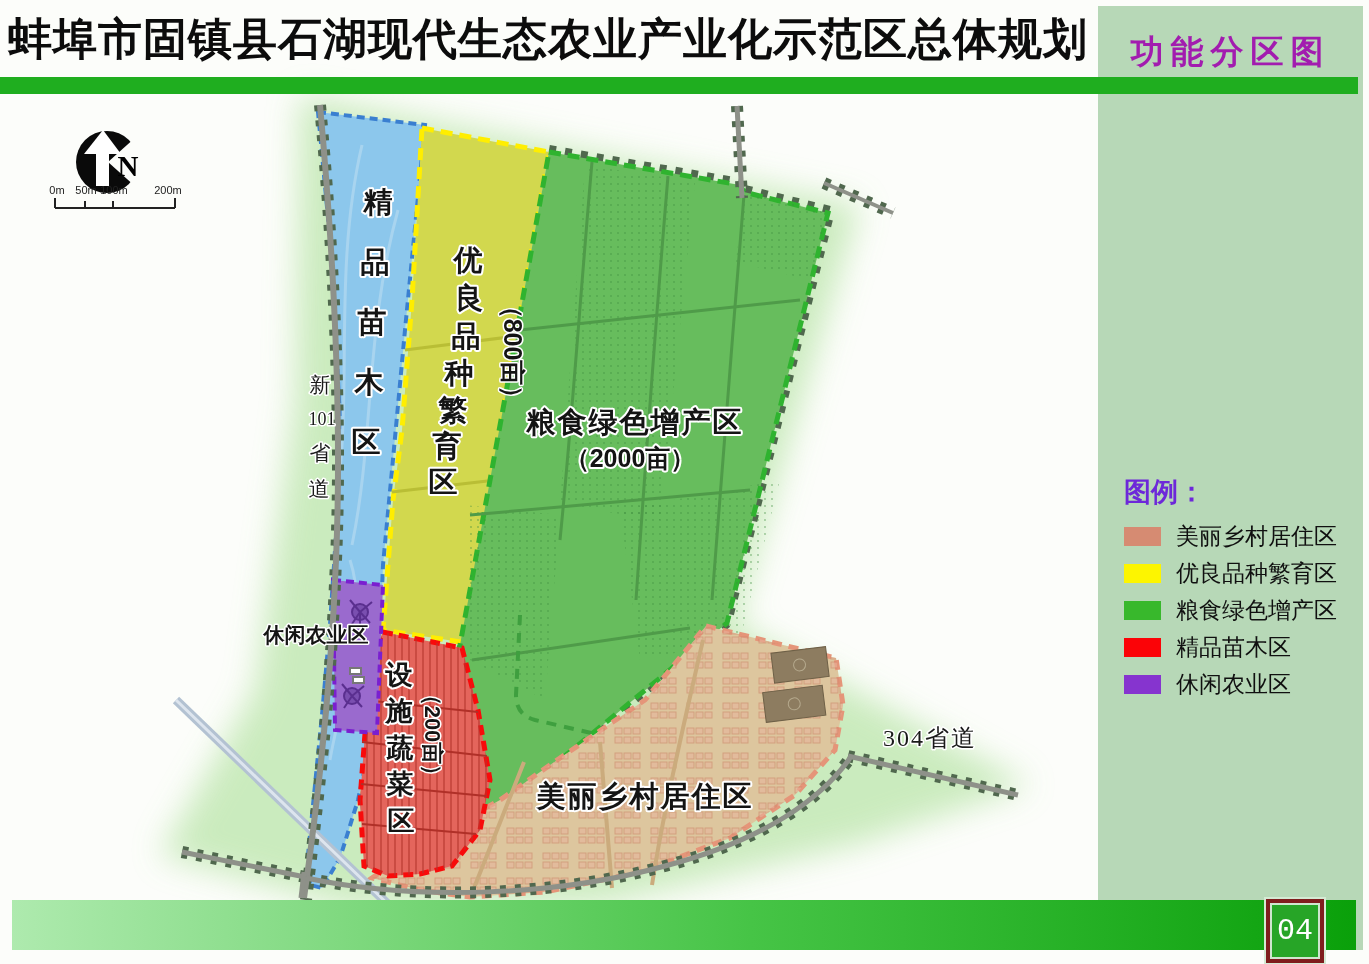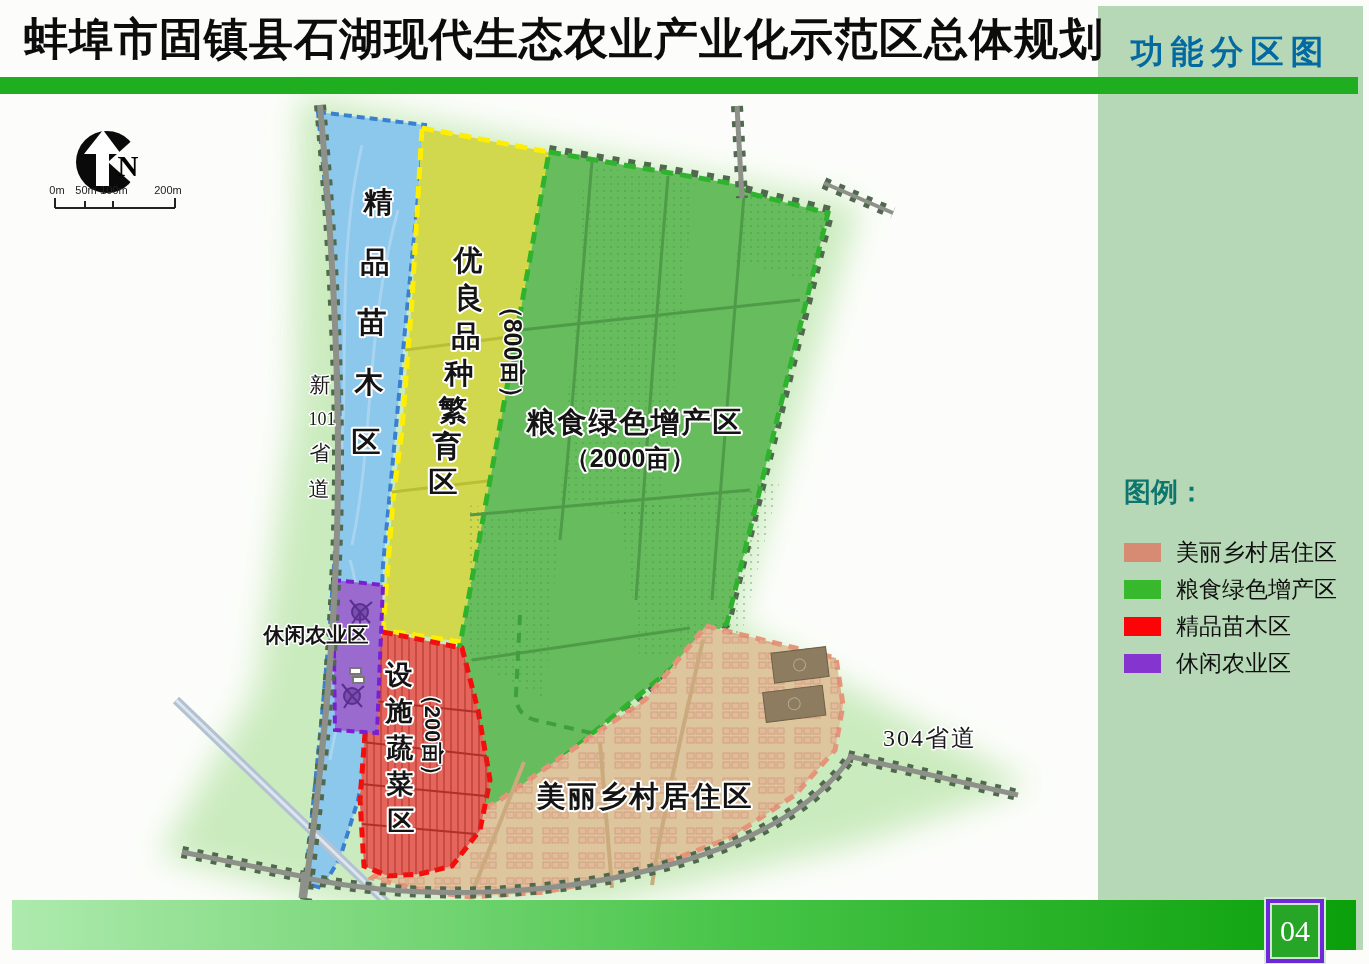--- a/index.html
+++ b/index.html
@@ -1,35 +1,35 @@
 <!DOCTYPE html>
 <html><head>
 <meta charset="utf-8">
 <style>
   html,body{margin:0;padding:0;background:#e6e6e6;}
   .page{position:relative;width:1369px;height:964px;background:#fcfdfa;overflow:hidden;
         font-family:"Liberation Sans",sans-serif;}
   .header-title{position:absolute;left:0;top:10px;width:1096px;text-align:center;z-index:3;
         font-family:"Liberation Serif",serif;font-weight:bold;font-size:44px;color:#0c0c0c;
-        letter-spacing:1px;white-space:nowrap;padding-left:16px;}
+        letter-spacing:1px;white-space:nowrap;}
   .header-bar{position:absolute;left:0;top:77px;width:1358px;height:17px;background:#1fae1f;z-index:4;}
   .sidebar{position:absolute;left:1098px;top:6px;width:265px;height:944px;background:#b7d8b7;z-index:2;}
   .sidebar-title{margin-top:24px;text-align:center;font-family:"Liberation Serif",serif;
-        font-weight:bold;font-size:33px;letter-spacing:7px;color:#0369a1;}
+        font-weight:bold;font-size:33px;letter-spacing:7px;color:#a21caf;}
   .legend{position:absolute;left:26px;top:468px;}
-  .legend-title{font-family:"Liberation Serif",serif;font-weight:bold;font-size:27px;color:#0f766e;margin-bottom:24px;}
+  .legend-title{font-family:"Liberation Serif",serif;font-weight:bold;font-size:27px;color:#6d28d9;margin-bottom:8px;}
   .legend-item{display:flex;align-items:center;height:37px;}
   .legend-swatch{width:37px;height:19px;margin-right:15px;flex:0 0 auto;}
   .legend-label{font-size:23px;color:#101010;white-space:nowrap;}
   .bottom-bar{position:absolute;left:12px;top:900px;width:1344px;height:50px;z-index:4;
         background:linear-gradient(90deg,#aeeaae,#46c446 55%,#0aa00a);}
   .page-num{position:absolute;left:1266px;top:899px;width:50px;height:56px;z-index:5;
-        background:#27a527;border:4px solid #6d28d9;outline:2px solid #d4ead4;
+        background:#27a527;border:4px solid #7f1d1d;outline:2px solid #d4ead4;
         box-shadow:inset 0 0 0 2px #cfe6cf;display:flex;align-items:center;justify-content:center;
-        font-family:Liberation Serif, serif;font-size:30px;color:#ffffff;}
+        font-family:Liberation Mono, monospace;font-size:30px;color:#ffffff;}
   .map-svg{position:absolute;left:0;top:0;z-index:1;}
   .zlab{font-family:"Liberation Sans",sans-serif;font-weight:bold;fill:#141414;
         stroke:#ffffff;stroke-width:4px;paint-order:stroke;stroke-linejoin:round;}
   .zlab-s{font-family:"Liberation Sans",sans-serif;font-weight:bold;fill:#141414;
         stroke:#ffffff;stroke-width:3px;paint-order:stroke;stroke-linejoin:round;}
   .rlab{font-family:"Liberation Serif",serif;fill:#1a1a1a;stroke:#ffffff;stroke-width:3px;
         paint-order:stroke;stroke-linejoin:round;}
   .tick{font-family:"Liberation Sans",sans-serif;font-size:11px;fill:#222222;}
 </style>
 </head>
@@ -40,20 +40,24 @@
   <div class="header-title">蚌埠市固镇县石湖现代生态农业产业化示范区总体规划</div>
   <div class="header-bar"></div>
 
   <div class="sidebar">
     <div class="sidebar-title">功能分区图</div>
     <div class="legend">
       <div class="legend-title">图例：</div>
       <div class="legend-item">
         <div class="legend-swatch" style="background: rgb(214, 139, 114);"></div>
         <div class="legend-label">美丽乡村居住区</div>
+      </div>
+      <div class="legend-item">
+        <div class="legend-swatch" style="background: rgb(253, 245, 0);"></div>
+        <div class="legend-label">优良品种繁育区</div>
       </div>
       <div class="legend-item">
         <div class="legend-swatch" style="background: rgb(56, 184, 44);"></div>
         <div class="legend-label">粮食绿色增产区</div>
       </div>
       <div class="legend-item">
         <div class="legend-swatch" style="background: rgb(251, 3, 7);"></div>
         <div class="legend-label">精品苗木区</div>
       </div>
       <div class="legend-item">

